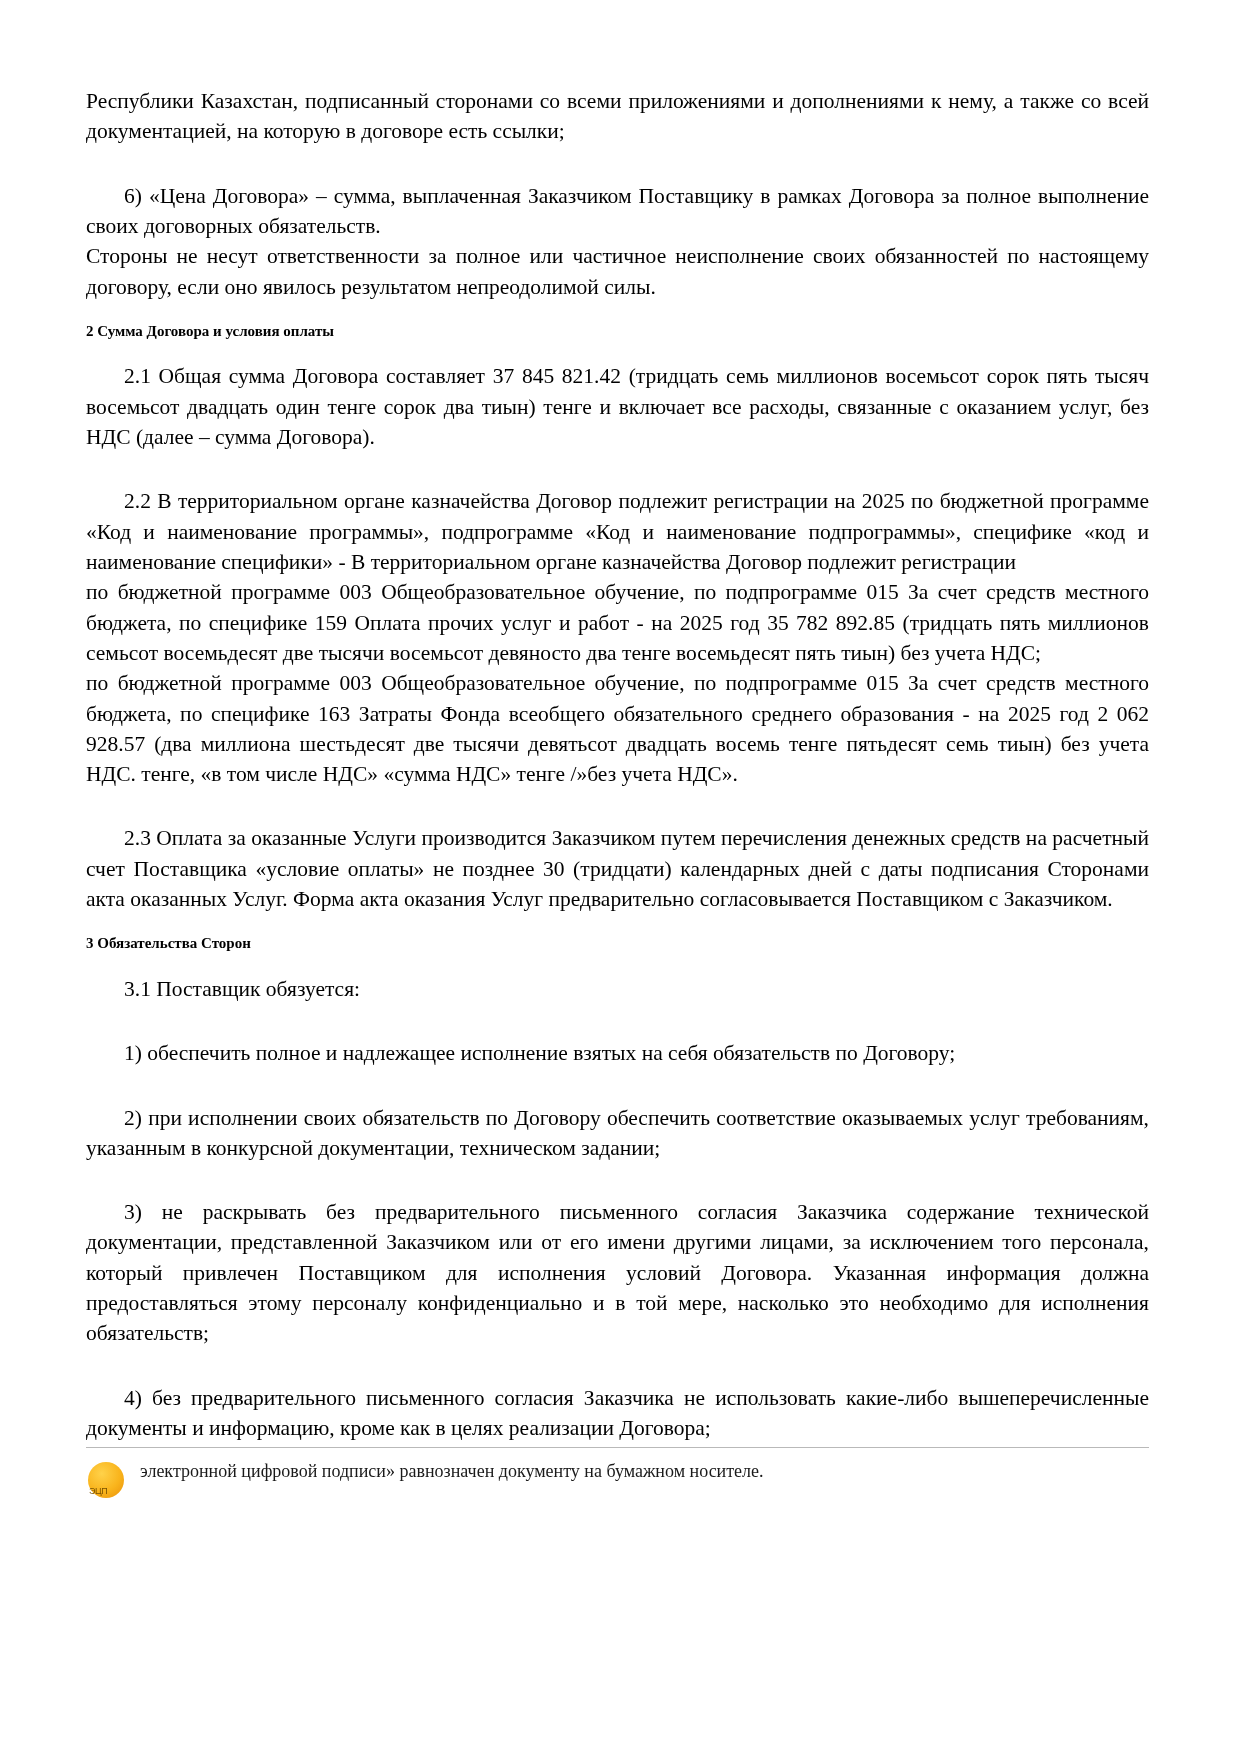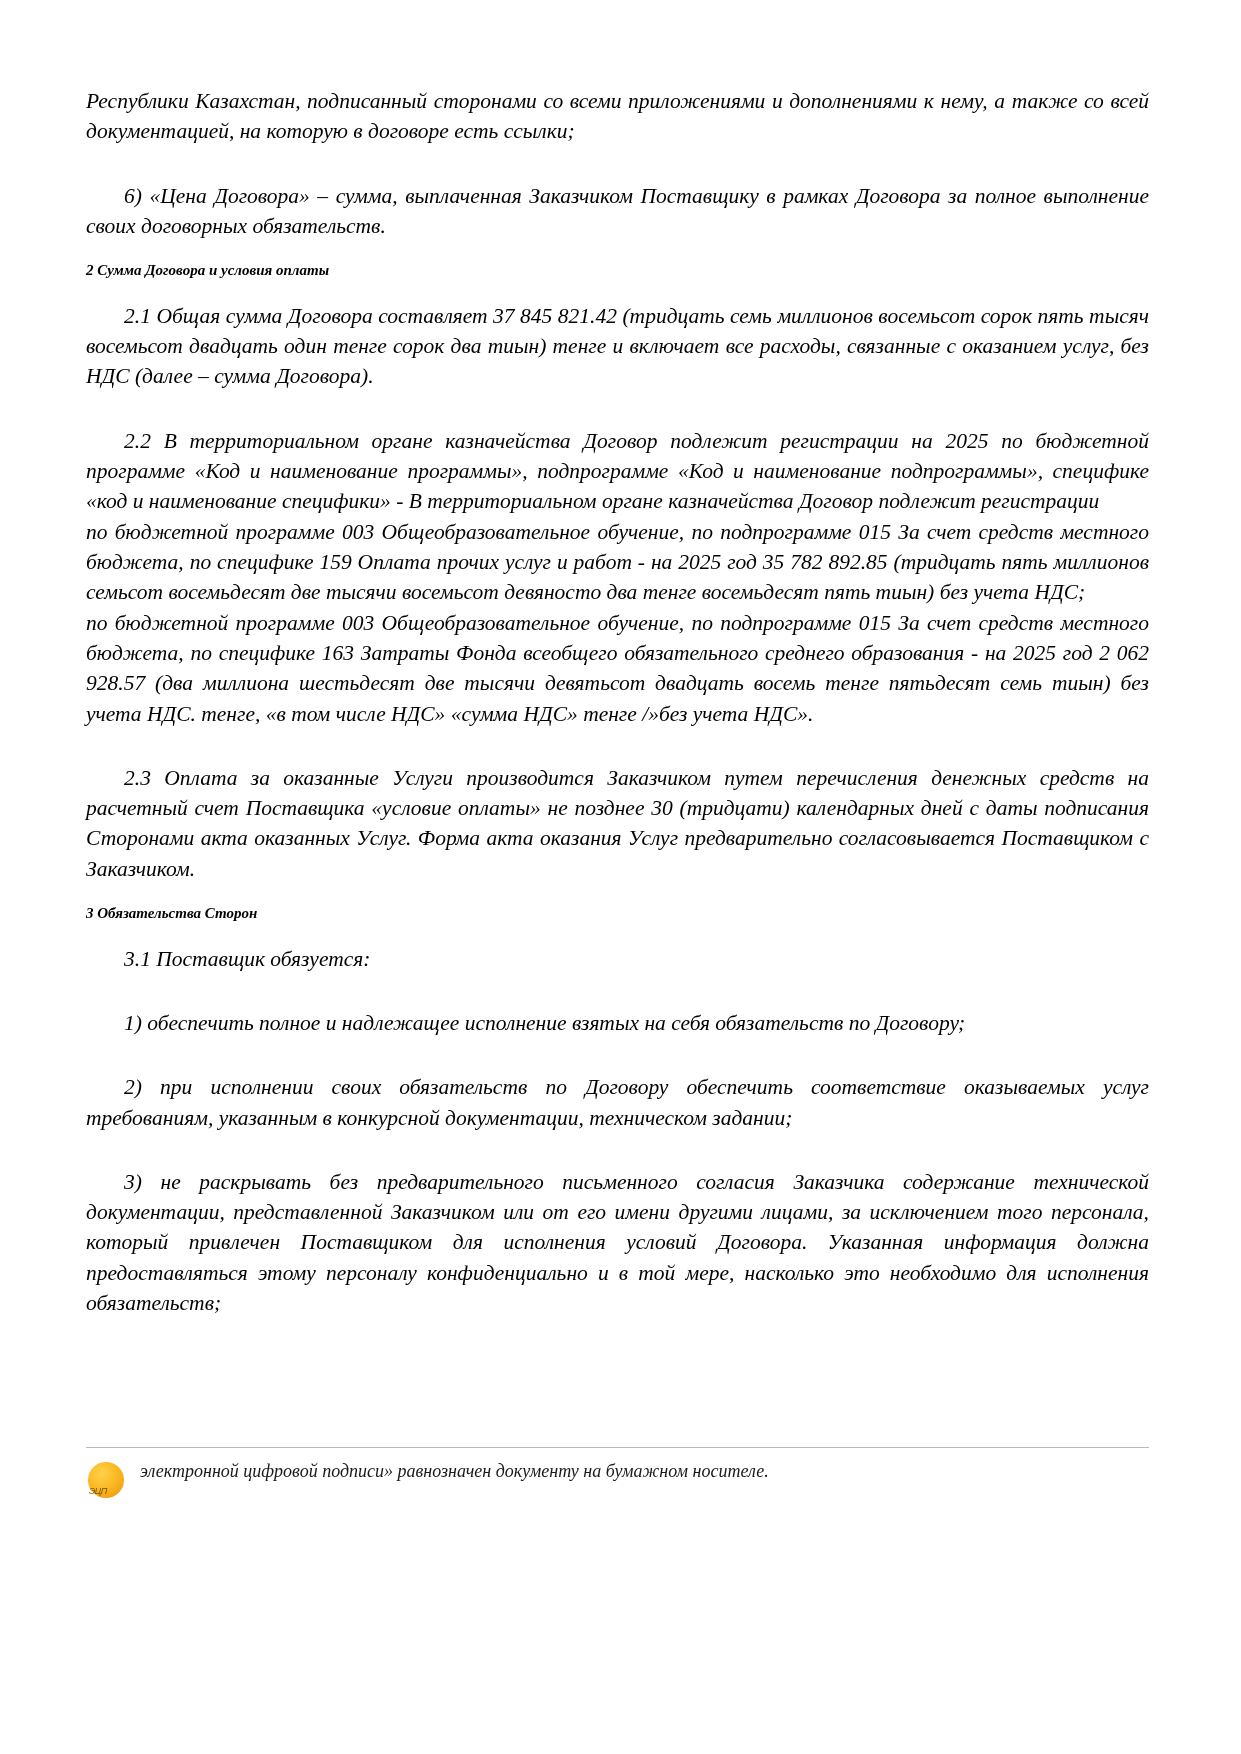--- a/index.html
+++ b/index.html
@@ -13,21 +13,20 @@
     position: relative;
     font-family: "Liberation Serif", serif;
     color: #000000;
   }
   .page {
     box-sizing: border-box;
     width: 1241px;
     height: 1544px;
     padding: 86px 92px 0 86px;
     position: relative;
-    font-style: italic;
   }
   .doc-body {
     font-size: 21.5px;
     line-height: 1.41;
     text-align: justify;
     text-justify: inter-word;
     hyphens: none;
   }
   p.para {
     margin: 0 0 0 0;
@@ -106,20 +105,21 @@
 <body>
 
 <div class="page">
 
   <div class="doc-body">
 
     <p class="para noindent">Республики Казахстан, подписанный сторонами со всеми приложениями и дополнениями к нему, а также со всей документацией, на которую в договоре есть ссылки;</p>
 
     <p class="para gap">6) «Цена Договора» – сумма, выплаченная Заказчиком Поставщику в рамках Договора за полное выполнение своих договорных обязательств.</p>
 
+    <p class="para noindent tight">Стороны не несут ответственности за полное или частичное неисполнение своих обязанностей по настоящему договору, если оно явилось результатом непреодолимой силы.</p>
 
     <h2 class="heading">2 Сумма Договора и условия оплаты</h2>
 
     <p class="para">2.1 Общая сумма Договора составляет 37 845 821.42 (тридцать семь миллионов восемьсот сорок пять тысяч восемьсот двадцать один тенге сорок два тиын) тенге и включает все расходы, связанные с оказанием услуг, без НДС (далее – сумма Договора).</p>
 
     <p class="para gap">2.2 В территориальном органе казначейства Договор подлежит регистрации на 2025 по бюджетной программе «Код и наименование программы», подпрограмме «Код и наименование подпрограммы», специфике «код и наименование специфики» - В территориальном органе казначейства Договор подлежит регистрации</p>
 
     <p class="para noindent tight">по бюджетной программе 003 Общеобразовательное обучение, по подпрограмме 015 За счет средств местного бюджета, по специфике 159 Оплата прочих услуг и работ - на 2025 год 35 782 892.85 (тридцать пять миллионов семьсот восемьдесят две тысячи восемьсот девяносто два тенге восемьдесят пять тиын) без учета НДС;</p>
 
     <p class="para noindent tight">по бюджетной программе 003 Общеобразовательное обучение, по подпрограмме 015 За счет средств местного бюджета, по специфике 163 Затраты Фонда всеобщего обязательного среднего образования - на 2025 год 2 062 928.57 (два миллиона шестьдесят две тысячи девятьсот двадцать восемь тенге пятьдесят семь тиын) без учета НДС. тенге, «в том числе НДС» «сумма НДС» тенге /»без учета НДС».</p>
@@ -130,20 +130,21 @@
     <h2 class="heading">3 Обязательства Сторон</h2>
 
     <p class="para">3.1 Поставщик обязуется:</p>
 
     <p class="para gap">1) обеспечить полное и надлежащее исполнение взятых на себя обязательств по Договору;</p>
 
     <p class="para gap">2) при исполнении своих обязательств по Договору обеспечить соответствие оказываемых услуг требованиям, указанным в конкурсной документации, техническом задании;</p>
 
     <p class="para gap">3) не раскрывать без предварительного письменного согласия Заказчика содержание технической документации, представленной Заказчиком или от его имени другими лицами, за исключением того персонала, который привлечен Поставщиком для исполнения условий Договора. Указанная информация должна предоставляться этому персоналу конфиденциально и в той мере, насколько это необходимо для исполнения обязательств;</p>
 
+    <p class="para gap">4) без предварительного письменного согласия Заказчика не использовать какие-либо вышеперечисленные документы и информацию, кроме как в целях реализации Договора;</p>
 
   </div>
 
   <div class="footer">
     <div class="footer-rule"></div>
     <div class="footer-row">
       <div class="footer-badge">
         <div class="circle"></div>
         <div class="stamp">ЭЦП</div>
       </div>

